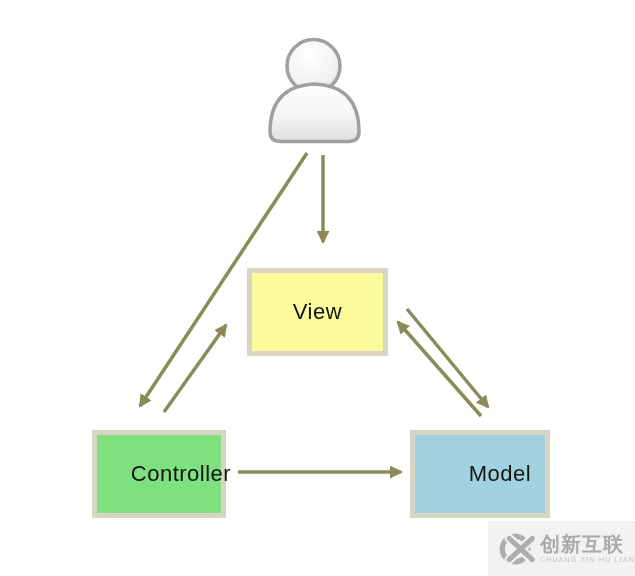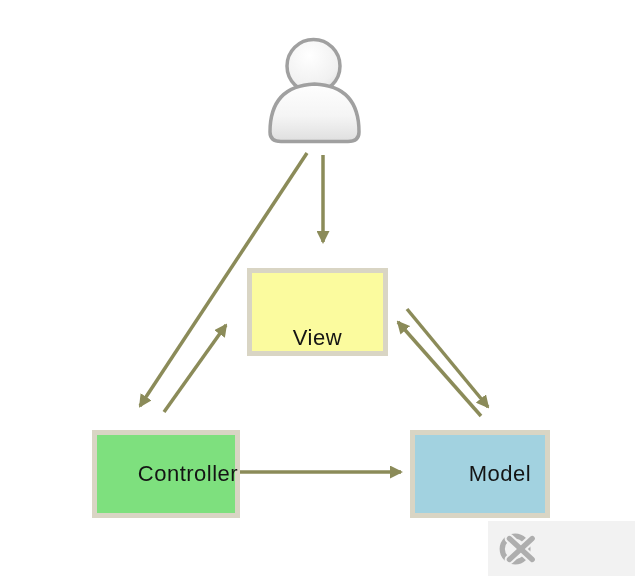--- a/index.html
+++ b/index.html
@@ -27,21 +27,21 @@
     display: flex;
     align-items: center;
     justify-content: center;
   }
   .node span {
     font-size: 22px;
     color: #141414;
     letter-spacing: 0.5px;
   }
   .node-view       { left: 247px; top: 268px; width: 141px; height: 88px; }
-  .node-controller { left:  92px; top: 430px; width: 148px; height: 88px; padding-left: 44px; }
+  .node-controller { left:  92px; top: 430px; width: 134px; height: 88px; padding-left: 44px; }
   .node-model      { left: 410px; top: 430px; width: 140px; height: 88px; padding-left: 40px; }
   .watermark {
     position: absolute;
     right: 0; bottom: 0;
     width: 147px; height: 55px;
     background: #f2f2f2;
     display: flex;
     align-items: center;
     box-sizing: border-box;
     padding-left: 9px;
@@ -94,21 +94,21 @@
       <linearGradient id="bodyGrad" x1="0" y1="0" x2="0" y2="1">
         <stop offset="0" stop-color="#fefefe"></stop>
         <stop offset="0.55" stop-color="#f5f5f5"></stop>
         <stop offset="1" stop-color="#dfdfdf"></stop>
       </linearGradient>
     </defs>
     <circle cx="51.5" cy="34" r="26.5" fill="url(#headGrad)" stroke="#a0a0a0" stroke-width="3.5"></circle>
     <path d="M 8 100 Q 8 54 52.5 52 Q 97 54 97 100 Q 97 109.5 86 109.5 L 19 109.5 Q 8 109.5 8 100 Z" fill="url(#bodyGrad)" stroke="#a0a0a0" stroke-width="3.5" stroke-linejoin="round"></path>
   </svg>
 
-  <div class="node node-view" style="background: rgb(251, 251, 158); align-items: flex-end;">
+  <div class="node node-view" style="background: rgb(251, 251, 158);">
     <span>View</span>
   </div>
 
   <div class="node node-controller" style="background: rgb(126, 224, 126);">
     <span>Controller</span>
   </div>
 
   <div class="node node-model" style="background: rgb(162, 210, 224);">
     <span>Model</span>
   </div>
@@ -116,15 +116,19 @@
   <div class="watermark">
     <svg width="40" height="40" viewBox="0 0 42 42">
       <circle cx="19" cy="21" r="13.5" fill="none" stroke="#aeaeae" stroke-width="5.5"></circle>
       <g fill="none" stroke-linecap="round">
         <path d="M 13 10 L 37 32" stroke="#f2f2f2" stroke-width="10"></path>
         <path d="M 37 10 L 13 32" stroke="#f2f2f2" stroke-width="10"></path>
         <path d="M 13 10 L 37 32" stroke="#aeaeae" stroke-width="5.5"></path>
         <path d="M 37 10 L 13 32" stroke="#aeaeae" stroke-width="5.5"></path>
       </g>
     </svg>
+    <div class="wm-text">
+      <div class="wm-brand">创新互联</div>
+      <div class="wm-sub">CHUANG XIN HU LIAN</div>
+    </div>
   </div>
 
 </div>
 
 </body></html>

